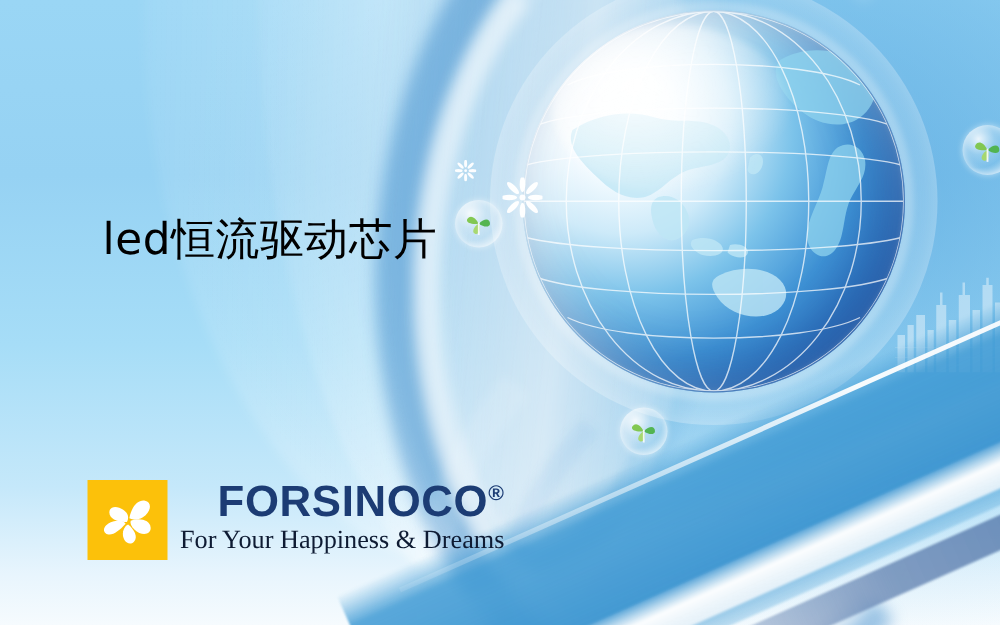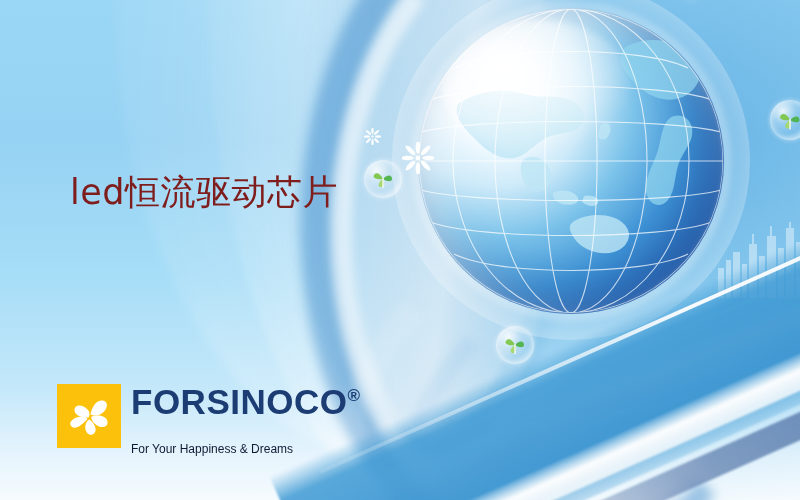--- a/index.html
+++ b/index.html
@@ -217,38 +217,39 @@
     border-radius: 50%;
     background:
       radial-gradient(circle at 32% 28%, rgba(255,255,255,0.85) 0%, rgba(255,255,255,0.25) 32%, rgba(255,255,255,0.05) 58%, rgba(255,255,255,0.45) 88%, rgba(255,255,255,0.12) 100%);
     box-shadow: inset 0 0 7px rgba(255,255,255,0.8), 0 0 5px rgba(255,255,255,0.5);
   }
   .skyline { position: absolute; opacity: 0.55; pointer-events: none; }
 
   
   .headline {
     position: absolute;
-    left: 70px;
+    left: 82px;
     top: 163px;
-    color: #7f1d1d;
+    color: #000000;
     font-family: "DejaVu Sans", "Liberation Sans", sans-serif;
     font-size: 35px;
     line-height: 58px;
     letter-spacing: 0.5px;
     white-space: nowrap;
   }
   .headline .l2 { padding-left: 10px; display: block; }
 
   
   .logo {
     position: absolute;
-    left: 57px;
+    left: 70px;
     top: 384px;
     display: flex;
     align-items: flex-start;
+    text-align: right;
   }
   .logo-mark {
     width: 64px; height: 64px;
     background: #fcc10a;
     flex: 0 0 auto;
   }
   .logo-text {
     margin-left: 10px;
     display: flex;
     flex-direction: column;
@@ -262,25 +263,25 @@
     color: #1c3c74;
     letter-spacing: 0.5px;
     white-space: nowrap;
   }
   .logo-name sup {
     font-size: 17px;
     vertical-align: super;
     line-height: 0;
   }
   .logo-tag {
-    font-family: Liberation Sans, sans-serif;
-    font-size: 12px;
+    font-family: Liberation Serif, serif;
+    font-size: 21px;
     line-height: 22px;
     color: #0e1b33;
-    margin-top: 18px;
+    margin-top: 0;
     white-space: nowrap;
   }
 </style>
 </head>
 <body>
 
 <div id="stage">
 
   <div class="bg-base"></div>
   <div class="bg-right-wash"></div>

